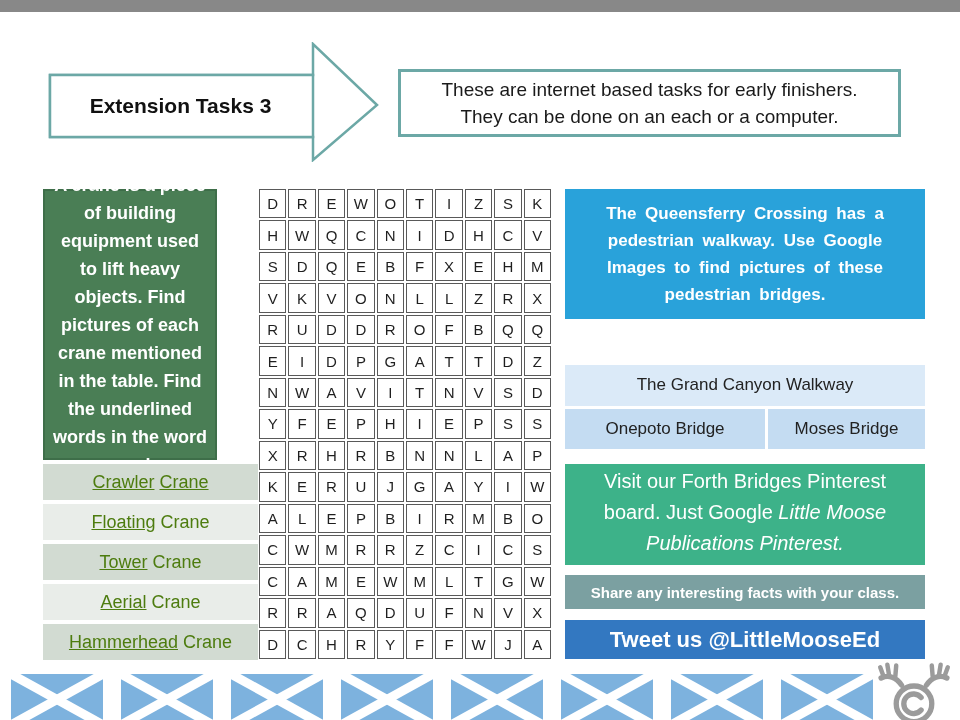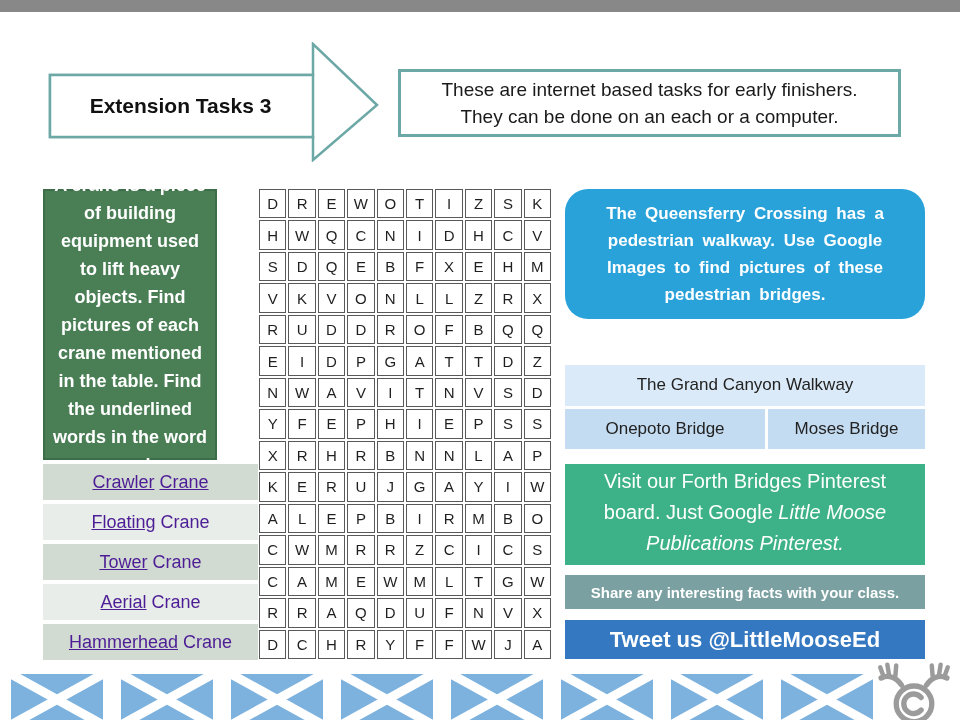--- a/index.html
+++ b/index.html
@@ -28,21 +28,21 @@
     color: #fff; font-weight: bold; font-size: 18px; line-height: 28px;
     display: flex; align-items: center; justify-content: center; text-align: center;
     padding: 4px 6px;
   }
   .crane-table {
     position: absolute; left: 43px; top: 452px; width: 215px; height: 196px;
     display: flex; flex-direction: column; gap: 4px;
   }
   .crane-row {
     flex: 1; display: flex; align-items: center; justify-content: center;
-    font-size: 18px; color: #4c1d95; white-space: pre;
+    font-size: 18px; color: #4d7c0f; white-space: pre;
   }
   .crane-row.dark  { background: var(--row_green_dark); }
   .crane-row.light { background: var(--row_green_light); }
   .crane-row .u { text-decoration: underline; }
   
   .word-search {
     position: absolute; left: 259px; top: 177px; width: 292px; height: 470px;
     display: grid; grid-template-columns: repeat(10, 1fr);
     grid-auto-rows: 1fr; gap: 2px;
   }
@@ -51,21 +51,20 @@
     display: flex; align-items: center; justify-content: center;
     font-size: 15px; color: #1f1f1f;
   }
   
   .qf-box {
     position: absolute; left: 565px; top: 177px; width: 360px; height: 130px;
     background: var(--sky_blue); color: #fff; font-weight: bold;
     font-size: 17px; line-height: 27px; word-spacing: 4px;
     display: flex; align-items: center; justify-content: center; text-align: center;
     padding: 6px 18px;
-    border-radius: 23px;
   }
   .bridge-table {
     position: absolute; left: 565px; top: 307px; width: 360px; height: 130px;
     display: flex; flex-direction: column; gap: 3px; padding-top: 3px;
   }
   .bridge-row { flex: 1; display: flex; gap: 3px; }
   .bridge-cell {
     display: flex; align-items: center; justify-content: center;
     font-size: 17px; color: #222; flex: 1;
   }

